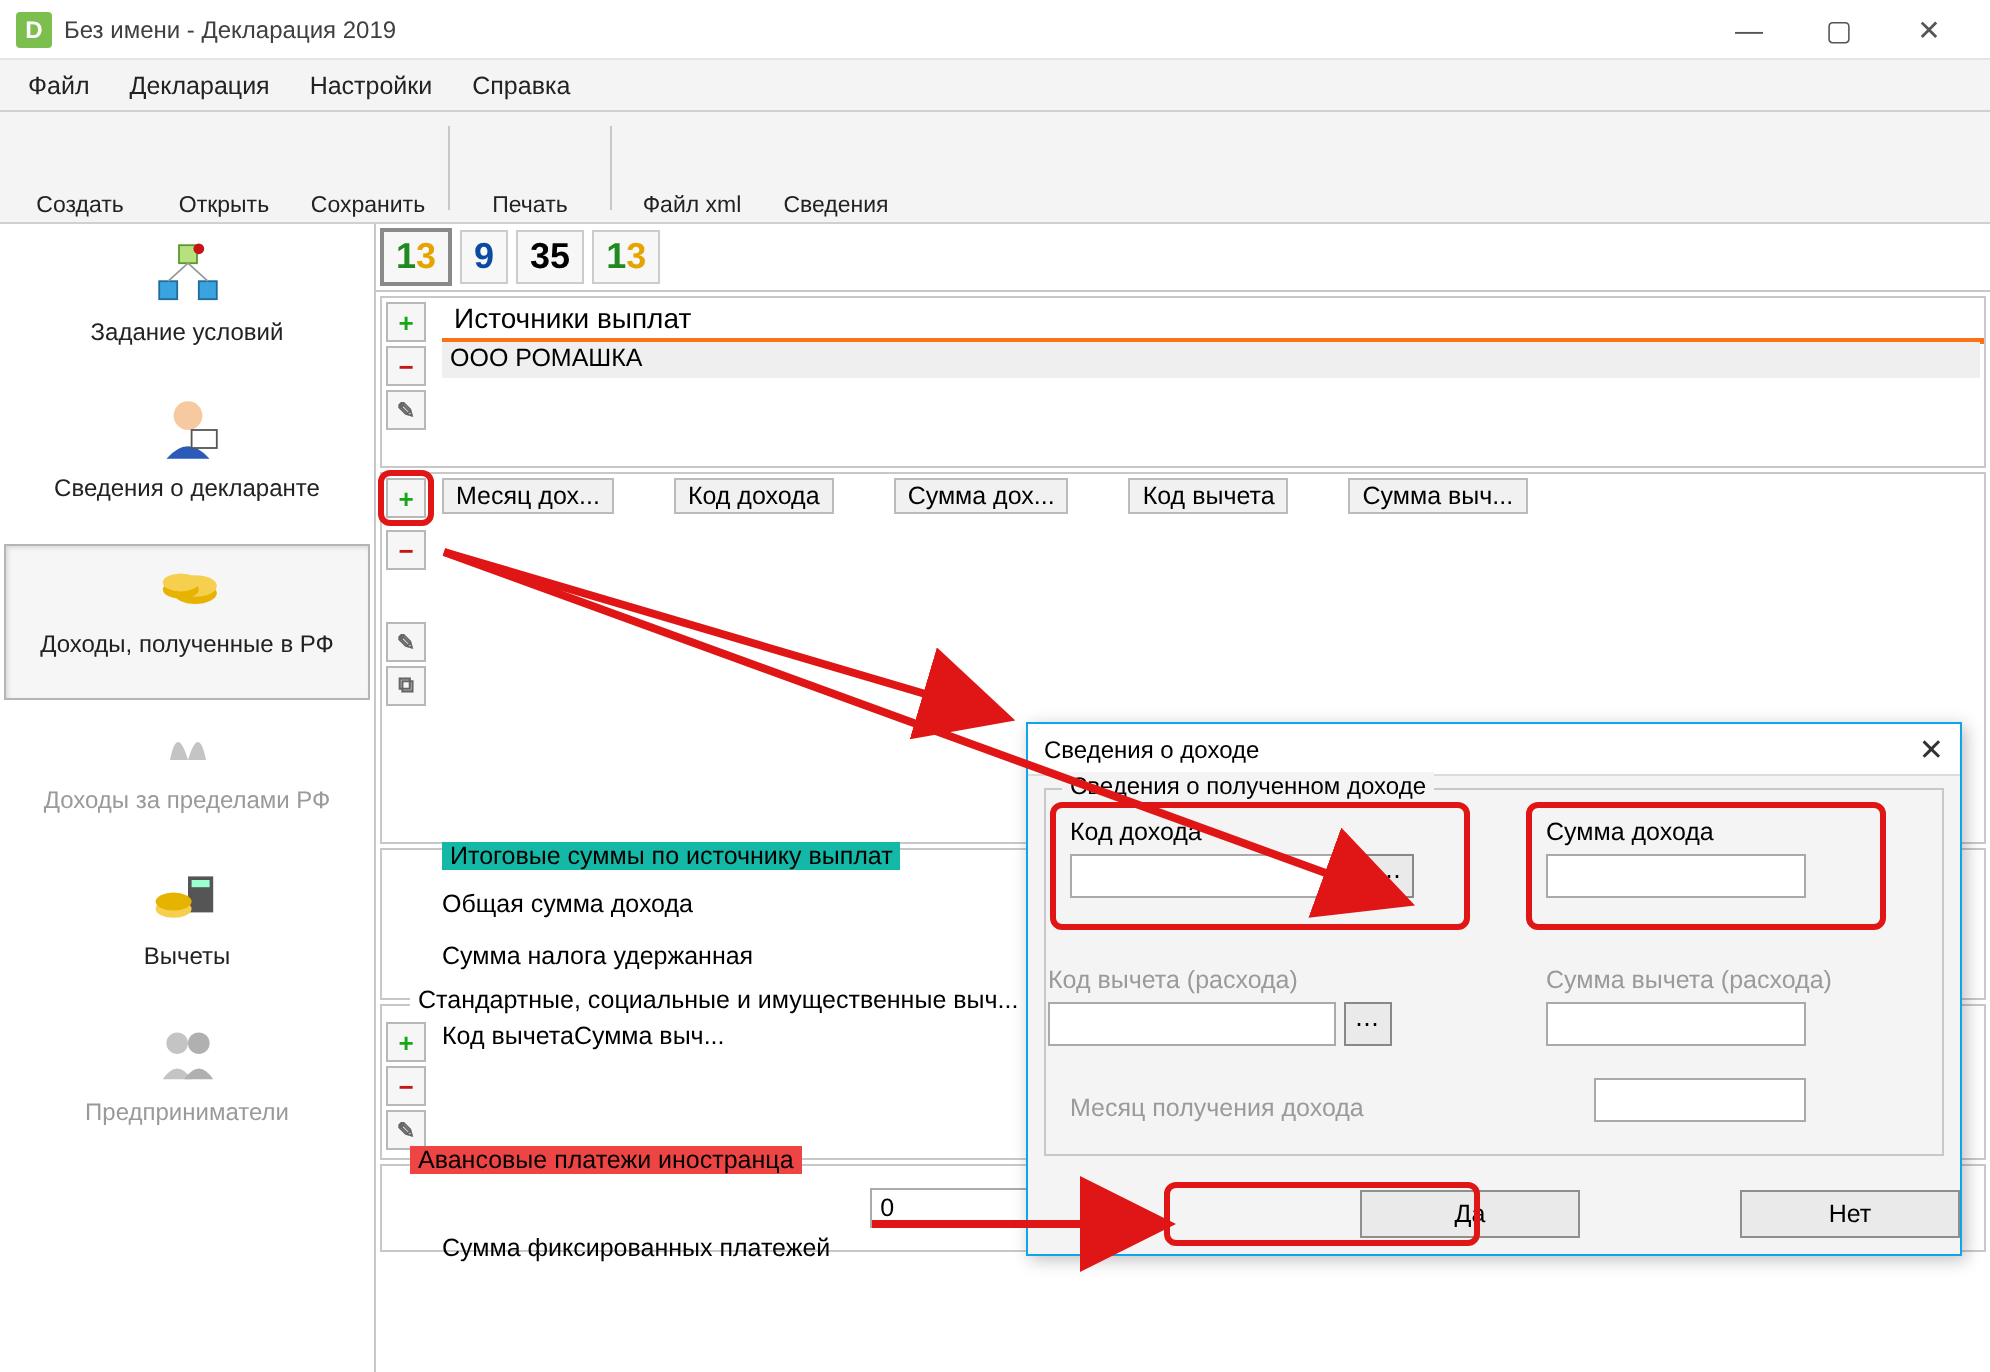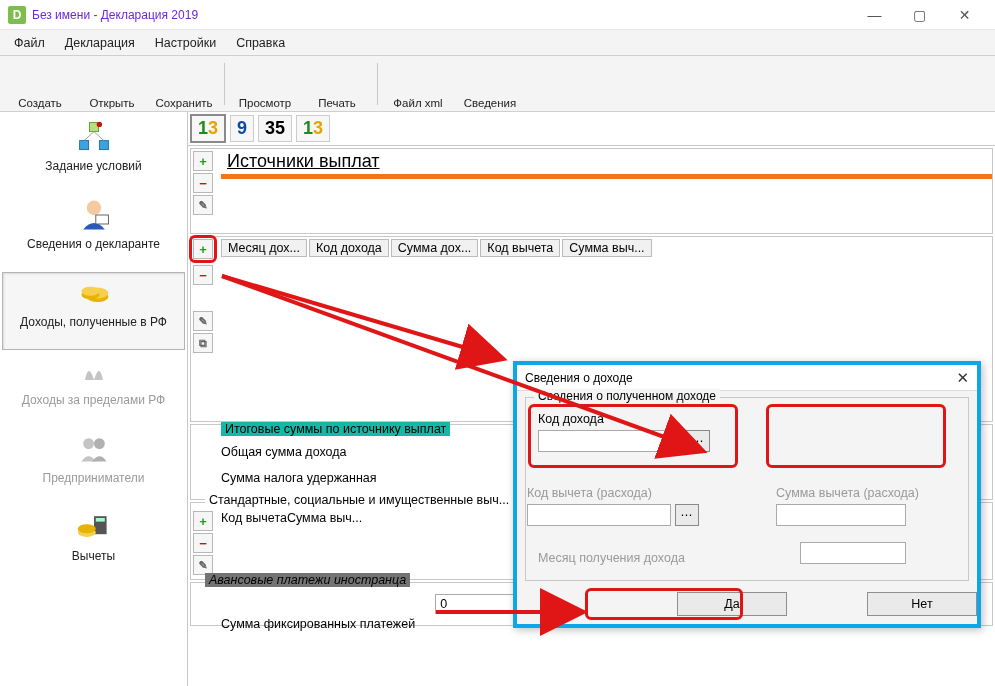--- a/index.html
+++ b/index.html
@@ -1,19 +1,19 @@
 <!DOCTYPE html>
 <html><head>
 <meta charset="utf-8">
 <style>
 *{box-sizing:border-box;margin:0;padding:0;font-family:"Segoe UI",Tahoma,Arial,sans-serif;}
 body{background:#fff;width:995px;height:686px;overflow:hidden;position:relative;}
 .titlebar{height:30px;background:#fff;border-bottom:1px solid #e5e5e5;display:flex;align-items:center;padding:0 8px;}
 .titlebar .app-icon{width:18px;height:18px;margin-right:6px;border-radius:2px;background:#7dbf4f;display:flex;align-items:center;justify-content:center;color:#fff;font-weight:bold;font-size:12px;}
-.titlebar .title{font-size:12px;color:#6d28d9;}
+.titlebar .title{font-size:12px;color:#404040;}
 .win-controls{margin-left:auto;display:flex;}
 .win-controls .btn{width:45px;height:30px;display:flex;align-items:center;justify-content:center;font-size:14px;color:#555;}
 .menubar{height:26px;background:#f4f4f4;border-bottom:1px solid #d0d0d0;display:flex;align-items:center;padding:0 6px;gap:4px;}
 .menubar .item{font-size:12.5px;color:#222;padding:3px 8px;}
 .toolbar{height:56px;background:#f4f4f4;border-bottom:1px solid #d0d0d0;display:flex;align-items:center;padding:0 4px;}
 .tool-btn{width:72px;height:50px;display:flex;flex-direction:column;align-items:center;justify-content:center;font-size:11.5px;color:#222;border:1px solid transparent;gap:36px;}
 .tool-btn .ico{width:26px;height:22px;margin-bottom:3px;}
 .tool-sep{width:1px;height:42px;background:#c8c8c8;margin:0 4px;}
 .content{display:flex;height:calc(100% - 30px - 26px - 56px);}
 .sidebar{width:188px;background:#fff;border-right:1px solid #c8c8c8;padding:4px 0;}
@@ -30,36 +30,36 @@
 .num-tab.blue{color:#0b4aa2;}
 .num-tab.red{color:#000000;}
 .panel{border:1px solid #c8c8c8;background:#fff;margin:2px;position:relative;}
 .inner-tb{position:absolute;left:2px;top:2px;width:22px;display:flex;flex-direction:column;gap:2px;}
 .ibtn{width:20px;height:20px;border:1px solid #b8b8b8;background:#f6f6f6;display:flex;align-items:center;justify-content:center;font-size:13px;font-weight:bold;}
 .ibtn.plus{color:#17a817;}
 .ibtn.minus{color:#c71515;}
 .ibtn.ed{color:#666;font-size:11px;}
 .hl{position:absolute;border:3px solid #e01616;border-radius:6px;pointer-events:none;}
 #pan-sources{height:86px;margin-top:2px;}
-#pan-sources .hdr-lbl{position:absolute;left:30px;top:0;font-size:18px;padding:2px 6px;border-bottom:5px solid #f97316;width:calc(100% - 30px);text-decoration:underline;}
+#pan-sources .hdr-lbl{position:absolute;left:30px;top:0;font-size:14px;padding:2px 6px;border-bottom:3px solid #f97316;width:calc(100% - 30px);}
 #pan-sources .row{position:absolute;left:30px;top:22px;right:2px;height:18px;background:#efefef;font-size:12.5px;padding:1px 4px;}
 #pan-details{height:186px;}
-#pan-details .cols{position:absolute;left:30px;top:2px;display:flex;font-size:12.5px;}
+#pan-details .cols{position:absolute;left:30px;top:2px;display:flex;font-size:12.5px;gap:28px;}
 #pan-details .cols .c{border:1px solid #bbb;background:#f1f1f1;padding:1px 6px;margin-right:2px;}
 #pan-summary{height:76px;padding:6px 30px;}
 #pan-summary .leg{position:relative;top:-12px;background:#14b8a6;font-size:12.5px;padding:0 4px;display:inline-block;}
 #pan-summary .line{font-size:12.5px;margin-top:-4px;}
 #pan-std{height:78px;}
 #pan-std .leg{position:absolute;top:-10px;left:14px;background:#fff;font-size:12.5px;padding:0 4px;}
 #pan-std .cols{position:absolute;left:30px;top:8px;display:flex;font-size:12.5px;}
 #pan-avans{height:44px;padding:6px 30px;display:flex;align-items:center;gap:20px;}
-#pan-avans .leg{position:absolute;top:-10px;left:14px;background:#737373;font-size:12.5px;padding:0 4px;font-style:italic;}
+#pan-avans .leg{position:absolute;top:-10px;left:14px;background:#ef4444;font-size:12.5px;padding:0 4px;}
 #pan-avans .lbl{font-size:12.5px;margin-top:39px;}
 #pan-avans input{width:140px;height:20px;border:1px solid #aaa;font-size:12.5px;padding:1px 4px;background:#fff;}
-.dialog{position:absolute;left:513px;top:361px;width:468px;height:267px;background:#f4f4f4;border:4px solid #0ea5e9;box-shadow:2px 2px 8px rgba(0,0,0,0.25);}
+.dialog{position:absolute;left:513px;top:361px;width:468px;height:267px;background:#f4f4f4;border:1px solid #0ea5e9;box-shadow:2px 2px 8px rgba(0,0,0,0.25);}
 .dialog .tb{height:26px;background:#fff;display:flex;align-items:center;padding:0 8px;border-bottom:1px solid #dcdcdc;}
 .dialog .tb .ttl{font-size:12px;}
 .dialog .tb .cl{margin-left:auto;font-size:15px;color:#333;}
 .dialog .grp{margin:6px 8px;border:1px solid #c8c8c8;height:184px;position:relative;padding:12px 10px;}
 .dialog .grp .leg{position:absolute;top:-9px;left:8px;background:#f4f4f4;font-size:12px;padding:0 4px;}
 .dialog .field{position:absolute;}
 .dialog .field .lbl{font-size:12.5px;display:block;margin-bottom:4px;}
 .dialog .field .lbl.dis{color:#9a9a9a;}
 .dialog .field input{height:22px;border:1px solid #aaa;background:#fff;font-size:12px;padding:1px 4px;}
 .dialog .pickbtn{width:24px;height:22px;border:1px solid #888;background:#eaeaea;display:inline-flex;align-items:center;justify-content:center;font-size:12px;vertical-align:bottom;letter-spacing:2px;}
@@ -105,28 +105,20 @@
     <svg class="ico" viewBox="0 0 24 24">
         <rect x="3" y="3" width="18" height="18" rx="2" fill="#2a5bbb"></rect>
         <rect x="7" y="4" width="10" height="6" fill="#fff"></rect>
         <rect x="7" y="13" width="10" height="7" fill="#c8d6f3"></rect>
       </svg>
     <span>Сохранить</span>
   </div>
   <div class="tool-sep"></div>
   <div class="tool-btn">
     <svg class="ico" viewBox="0 0 24 24">
-        <rect x="5" y="2" width="12" height="16" fill="#fff" stroke="#aaa"></rect>
-        <circle cx="15" cy="15" r="5" fill="none" stroke="#2a7bbb" stroke-width="2"></circle>
-        <line x1="18" y1="18" x2="22" y2="22" stroke="#2a7bbb" stroke-width="2"></line>
-      </svg>
-    <span>Просмотр</span>
-  </div>
-  <div class="tool-btn">
-    <svg class="ico" viewBox="0 0 24 24">
         <rect x="5" y="8" width="14" height="8" fill="#888"></rect>
         <rect x="7" y="3" width="10" height="6" fill="#fff" stroke="#888"></rect>
         <rect x="7" y="14" width="10" height="6" fill="#fff" stroke="#888"></rect>
       </svg>
     <span>Печать</span>
   </div>
   <div class="tool-sep"></div>
   <div class="tool-btn">
     <svg class="ico" viewBox="0 0 24 24">
         <rect x="5" y="2" width="12" height="16" fill="#fff" stroke="#d6a400"></rect>
@@ -175,55 +167,56 @@
           <ellipse cx="16" cy="18" rx="10" ry="5" fill="#f6cf4f"></ellipse>
         </svg>
       <span>Доходы, полученные в РФ</span>
     </div>
     <div class="nav-item disabled">
       <svg class="nav-ico" viewBox="0 0 40 40">
           <path d="M10 30 Q14 10 20 30 Q26 10 30 30 Z" fill="#c4c4c4"></path>
         </svg>
       <span>Доходы за пределами РФ</span>
     </div>
+    <div class="nav-item">
+      <svg class="nav-ico" viewBox="0 0 40 40">
+          <rect x="20" y="8" width="14" height="20" fill="#555"></rect>
+          <rect x="22" y="10" width="10" height="4" fill="#9fc"></rect>
+          <ellipse cx="12" cy="26" rx="10" ry="5" fill="#f6cf4f"></ellipse>
+          <ellipse cx="12" cy="22" rx="10" ry="5" fill="#e6b400"></ellipse>
+        </svg>
+      <span>Вычеты</span>
+    </div>
     <div class="nav-item disabled">
       <svg class="nav-ico" viewBox="0 0 40 40">
           <circle cx="14" cy="14" r="6" fill="#c4c4c4"></circle>
           <circle cx="26" cy="14" r="6" fill="#b0b0b0"></circle>
           <path d="M6 34 Q14 22 22 34 Z" fill="#c4c4c4"></path>
           <path d="M18 34 Q26 22 34 34 Z" fill="#b0b0b0"></path>
         </svg>
       <span>Предприниматели</span>
-    </div>
-    <div class="nav-item">
-      <svg class="nav-ico" viewBox="0 0 40 40">
-          <rect x="20" y="8" width="14" height="20" fill="#555"></rect>
-          <rect x="22" y="10" width="10" height="4" fill="#9fc"></rect>
-          <ellipse cx="12" cy="26" rx="10" ry="5" fill="#f6cf4f"></ellipse>
-          <ellipse cx="12" cy="22" rx="10" ry="5" fill="#e6b400"></ellipse>
-        </svg>
-      <span>Вычеты</span>
     </div>
   </div>
 
   <div class="main">
     <div class="num-tabs">
       <div class="num-tab first"><span>1</span><span>3</span></div>
       <div class="num-tab blue">9</div>
       <div class="num-tab red">35</div>
       <div class="num-tab"><span>1</span><span>3</span></div>
     </div>
 
     <div class="panel" id="pan-sources">
       <div class="inner-tb">
         <div class="ibtn plus">+</div>
         <div class="ibtn minus">−</div>
         <div class="ibtn ed">✎</div>
       </div>
       <div class="hdr-lbl">Источники выплат</div>
+      <div class="row">ООО РОМАШКА</div>
     </div>
 
     <div class="panel" id="pan-details">
       <div class="inner-tb" style="top:2px;">
         <div class="ibtn plus">+</div>
         <div class="ibtn minus" style="margin-top:4px;">−</div>
         <div class="ibtn ed" style="margin-top:24px;">✎</div>
         <div class="ibtn ed">⧉</div>
       </div>
       <div class="cols">
@@ -272,20 +265,24 @@
   <div class="grp">
     <div class="leg">Сведения о полученном доходе</div>
 
     <div class="field" style="left:12px;top:14px;">
       <span class="lbl">Код дохода</span>
       <input type="text" style="width: 144px;">
       <span class="pickbtn">⋯</span>
     </div>
     <div class="hl" style="left:2px;top:6px;width:210px;height:64px;"></div>
 
+    <div class="field" style="left:250px;top:14px;">
+      <span class="lbl">Сумма дохода</span>
+      <input type="text" style="width: 130px;">
+    </div>
     <div class="hl" style="left:240px;top:6px;width:180px;height:64px;"></div>
 
     <div class="field" style="left:1px;top:88px;">
       <span class="lbl dis">Код вычета (расхода)</span>
       <input type="text" style="width: 144px;" disabled="">
       <span class="pickbtn">⋯</span>
     </div>
 
     <div class="field" style="left:250px;top:88px;">
       <span class="lbl dis">Сумма вычета (расхода)</span>

